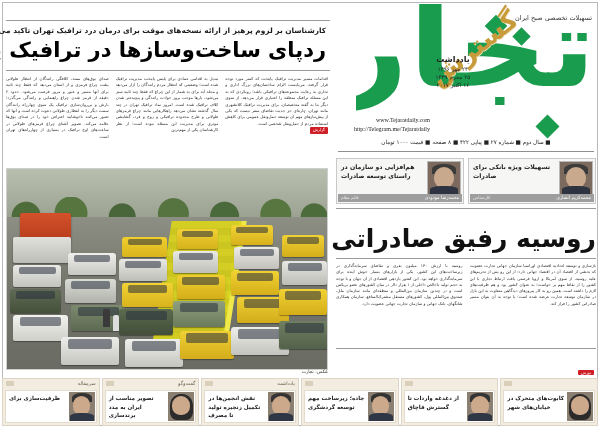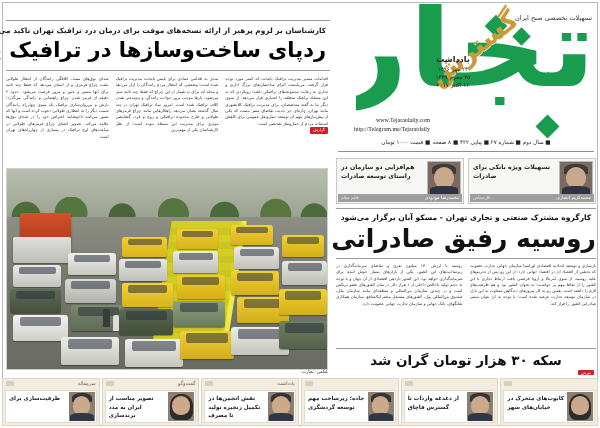--- a/index.html
+++ b/index.html
@@ -264,35 +264,33 @@
         <div class="op-suit"></div>
       </div>
       <div class="op-title">هم‌افزایی دو سازمان در راستای توسعه صادرات</div>
       <div class="op-cap">
         <span class="nm">محمدرضا مودودی</span>
         <span class="rl">قائم مقام</span>
       </div>
     </div>
 
     <div class="main-rule1"></div>
-    <div class="main-kicker">کارگروه مشترک صنعتی و تجاری تهران - مسکو آبان برگزار می‌شود</div>
     <div class="main-head">روسیه رفیق صادراتی</div>
     <div class="main-rule2"></div>
 
     <div class="main-cols">
       <div class="main-col">
         <p>بازسازی و توسعه اتحادیه اقتصادی اوراسیا سازمان جهانی تجارت عضویت که بخشی از اقتصاد آن در اقتصاد جهانی دارد؛ از این رو پس از تحریم‌های علیه روسیه، از سوی آمریکا و اروپا فرصتی یافت ارتباط تجاری با این کشور را از نقاط مهم بر خواست؛ به عنوان کشور بود و هم ظرفیت‌های لازم را داشته است. همین رو به کار پیروزهای دیدگاهی متفاوت به این بازار در سازمان توسعه تجارت عرضه شده است؛ با توجه به آن بتوان مسیر صادراتی کشور را فراز کند.</p>
       </div>
       <div class="main-col">
         <p>روسیه با ارزش ۱۴۰ میلیون نفری و تقاضای سرمایه‌گذاری در زیرساخت‌های این کشور، یکی از بازارهای بسیار خوش آینده برای سرمایه‌گذاری خواهد بود. این کشور بازدهی اقتصادی از آن جهان و با توجه به حجم تولید ناخالص داخلی از ۱ هزار دلار در میان کشورهای عضو بریکس است و در چندین سازمان بین‌المللی و منطقه‌ای مانند سازمان ملل، صندوق بین‌المللی پول، کشورهای مستقل مشترک‌المنافع، سازمان همکاری شانگهای، بانک جهانی و سازمان تجارت جهانی عضویت دارد.</p>
       </div>
     </div>
 
     <div class="coin-rule"></div>
-    <div class="coin">سکه ۳۰ هزار تومان گران شد</div>
     <div class="coin-tag redtag">بورس</div>
   </div>
 
   <div class="strip">
 
     <div class="cell">
       <span class="cell-sq"></span>
       <span class="cell-lbl"></span>
       <div class="cell-body">
         <div class="cell-ph">

